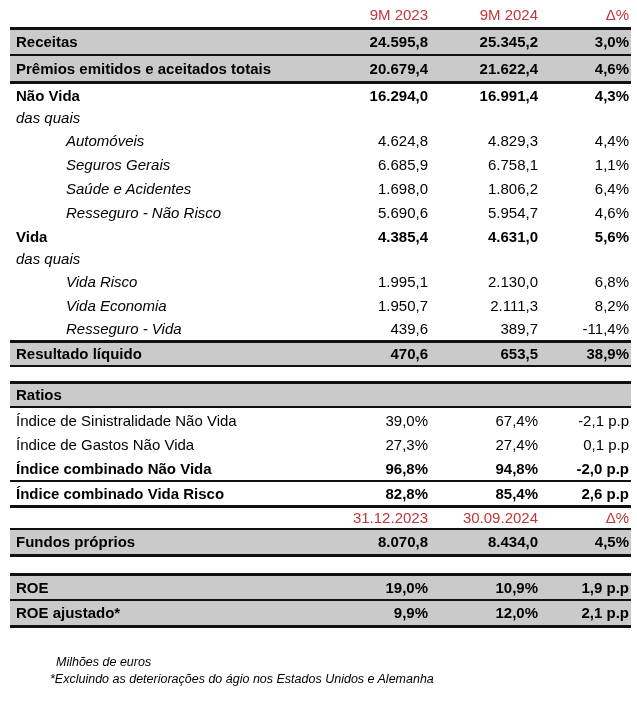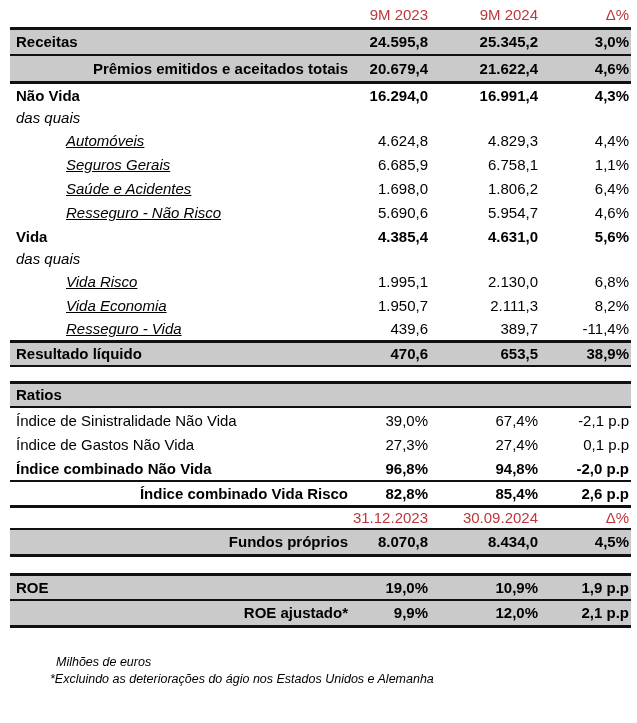--- a/index.html
+++ b/index.html
@@ -29,25 +29,25 @@
     padding: 0 2px 0 6px;
     vertical-align: middle;
     white-space: nowrap;
     overflow: hidden;
   }
   td.num { text-align: right; padding: 0 2px 0 0; }
 
   tr.gray td { background: var(--row-gray); }
   tr.b td { font-weight: 700; margin-left: 16px; }
   tr.it td.lbl { font-style: italic; }
-  tr.ind td.lbl { padding-left: 56px; text-decoration: underline; }
+  tr.ind td.lbl { padding-left: 56px; }
   tr.red td { color: var(--accent-red); }
 
   tr.bt3 td { border-top: 3px solid var(--line); }
-  tr.bb3 td { border-bottom: 3px solid var(--line); text-align: right; }
+  tr.bb3 td { border-bottom: 3px solid var(--line); }
   tr.bb2 td { border-bottom: 2px solid var(--line); }
 
   tr.h27 td { height: 27px; }
   tr.h26 td { height: 26px; }
   tr.h25 td { height: 25px; }
   tr.h23 td { height: 23px; }
   tr.h21 td { height: 21px; }
   tr.sp1 td { height: 16px; }
   tr.sp2 td { height: 19px; }
 

